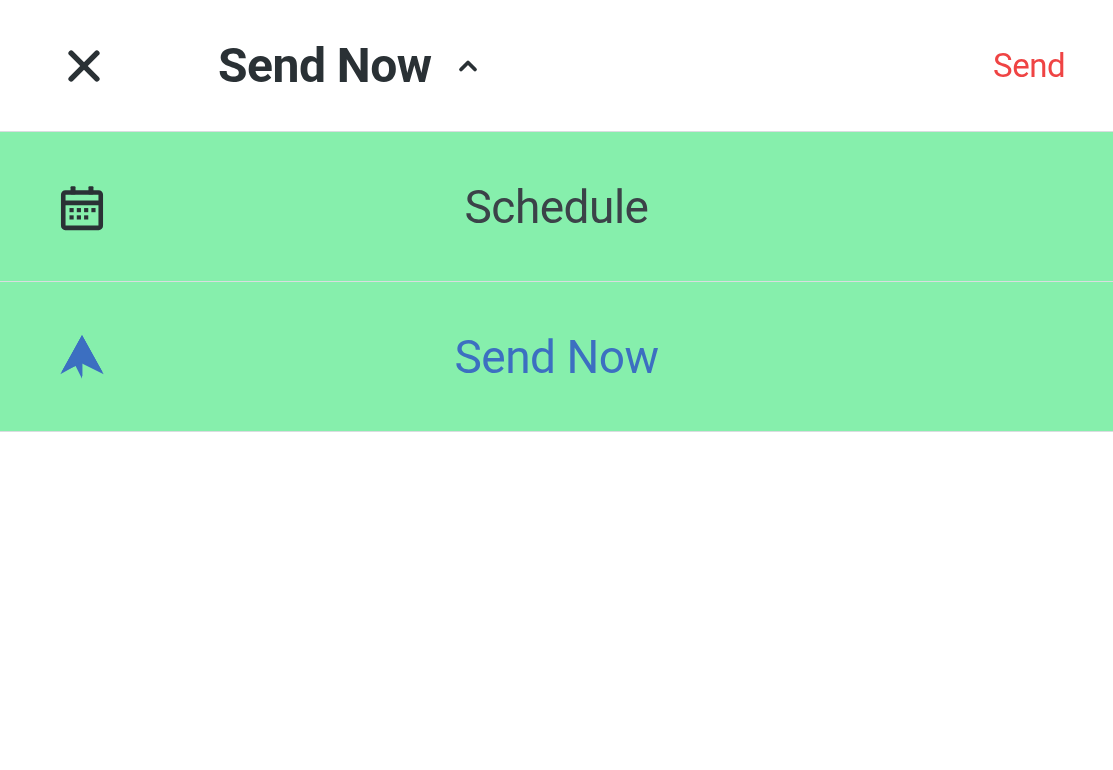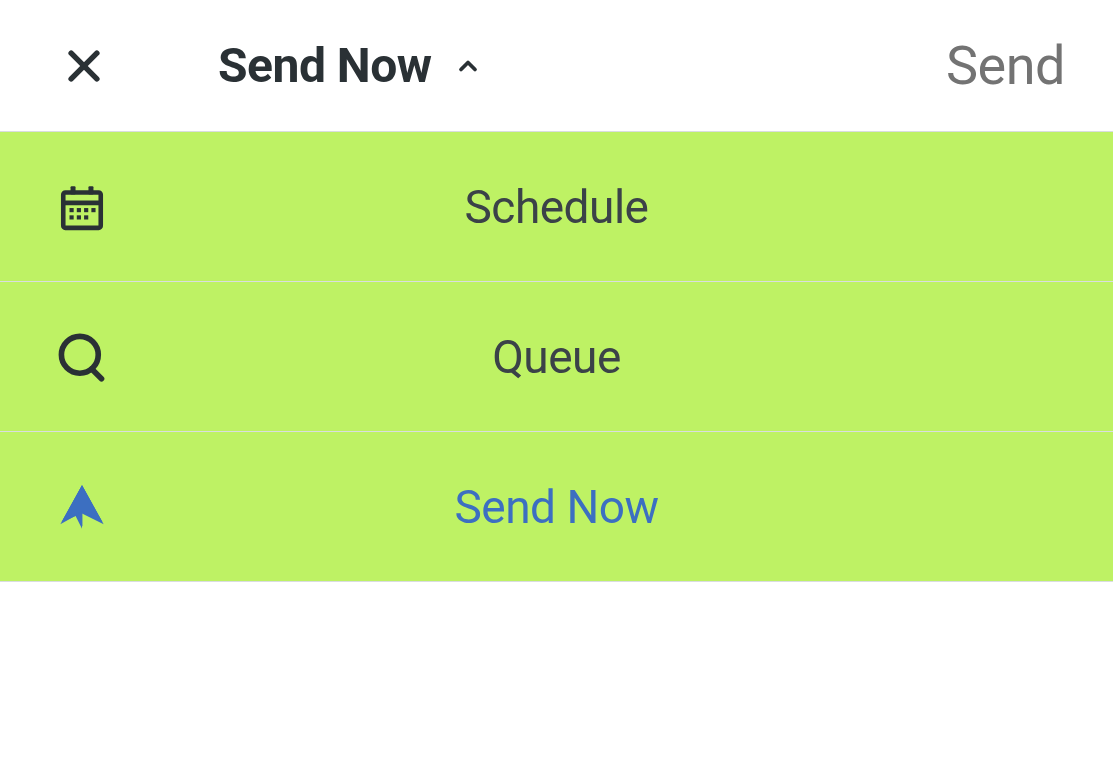--- a/index.html
+++ b/index.html
@@ -55,30 +55,30 @@
   .chevron {
     width: 28px;
     height: 28px;
     display: flex;
     align-items: center;
     justify-content: center;
     color: #2a3135;
   }
   .send-btn {
     margin-left: auto;
-    font-size: 54px;
+    font-size: 33px;
     font-weight: 400;
-    color: #737373;
+    color: #ef4444;
     cursor: pointer;
     letter-spacing: -0.5px;
     position: relative;
     z-index: 2;
   }
   .menu {
-    background: #bef264;
+    background: #86efac;
   }
   .menu-item {
     display: flex;
     align-items: center;
     height: 150px;
     padding: 0 56px;
     border-bottom: 1px solid #d9dde0;
     cursor: pointer;
     position: relative;
   }
@@ -157,31 +157,20 @@
         <rect x="6" y="16" width="2" height="2"></rect>
         <rect x="9.5" y="16" width="2" height="2"></rect>
         <rect x="13" y="16" width="2" height="2"></rect>
       </svg>
     </span>
     <div class="menu-label-wrap">
       <span class="menu-label">Schedule</span>
     </div>
   </div>
 
-  <div class="menu-item">
-    <span class="menu-icon">
-      <svg width="56" height="56" viewBox="0 0 24 24" fill="none" stroke="currentColor" stroke-width="2.6" stroke-linecap="round">
-        <circle cx="11" cy="11" r="8.5"></circle>
-        <line x1="16.5" y1="17.5" x2="21" y2="22"></line>
-      </svg>
-    </span>
-    <div class="menu-label-wrap">
-      <span class="menu-label">Queue</span>
-    </div>
-  </div>
 
 
   <div class="menu-item selected">
     <span class="menu-icon">
       <svg width="52" height="52" viewBox="0 0 24 24" fill="currentColor">
         <path d="M12 2 L22 20 L12 15 L12 22 L9 16 L2 20 Z" transform="translate(0,0)"></path>
         <path d="M12 2 L21.5 19 L12.2 14.2 L12.2 21 L9.8 15.8 L2.5 19 Z" fill="currentColor"></path>
         <path d="M12 2 L21 18.5 L12 14 L12 2 Z" fill="currentColor"></path>
         <path d="M12 2 L3 18.5 L12 14 L12 2 Z" fill="currentColor" opacity="1"></path>
         <path d="M12 14 L12 21 L9.3 16 Z" fill="currentColor"></path>

